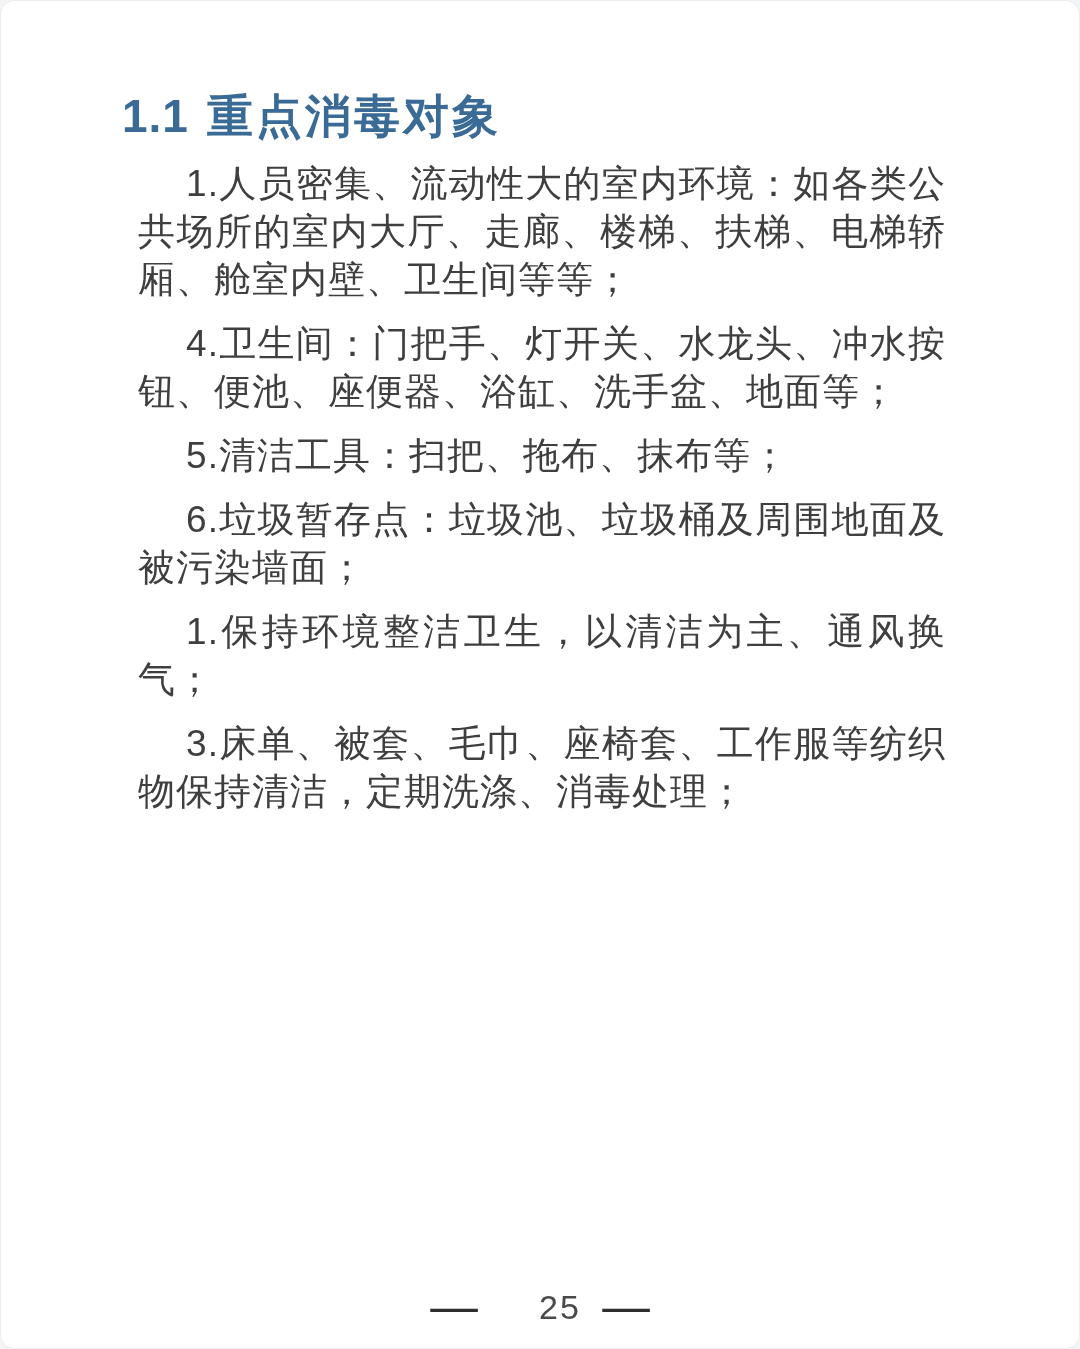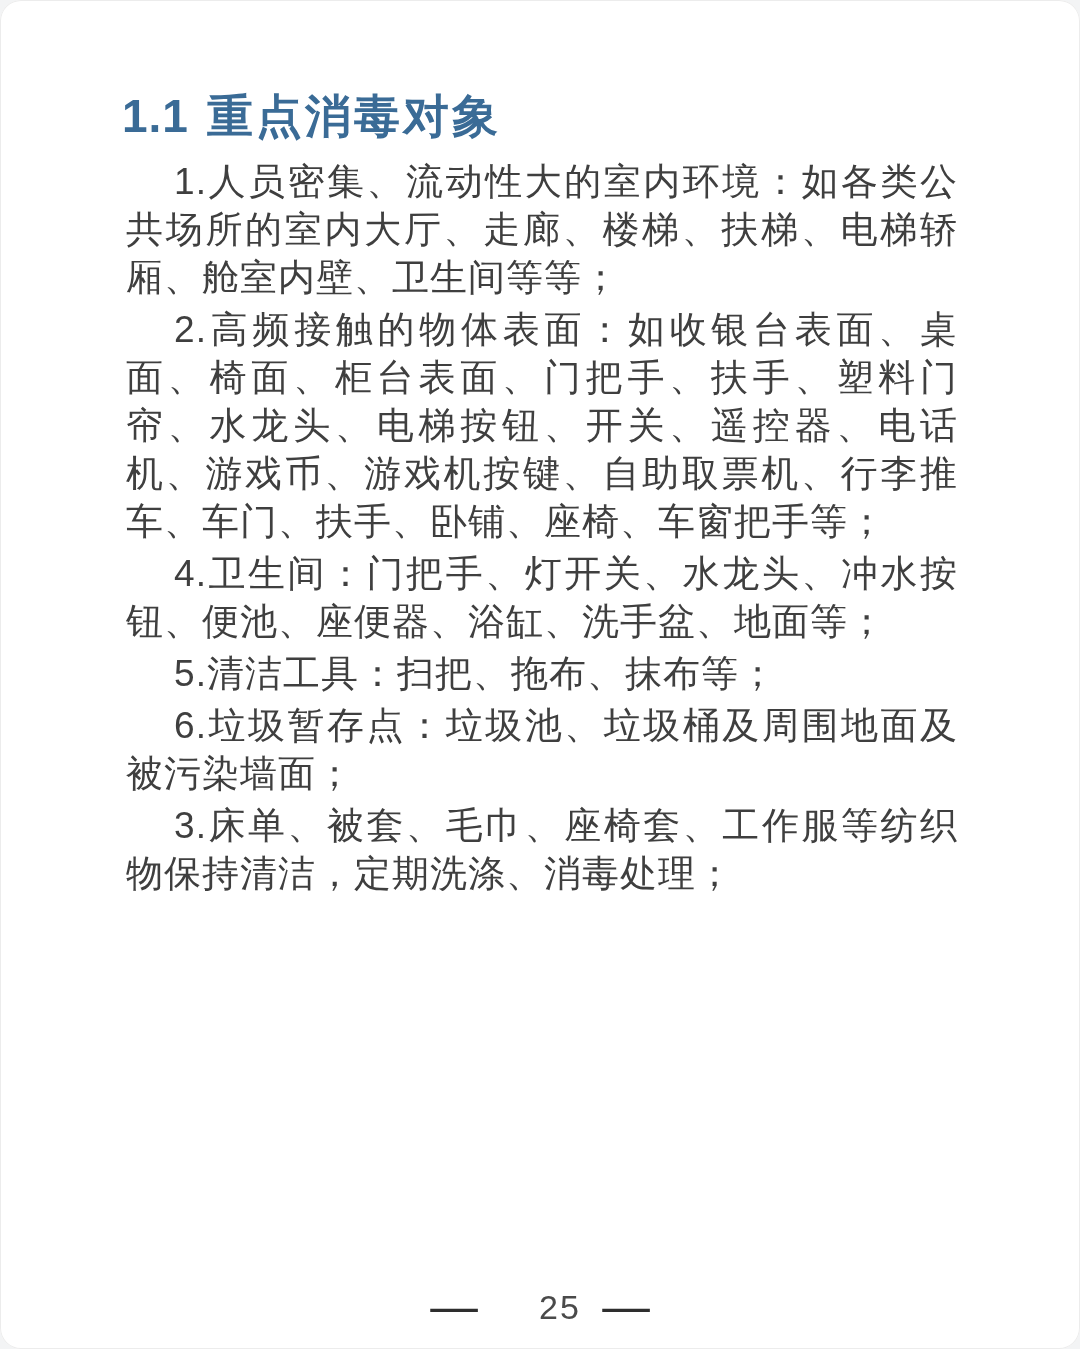--- a/index.html
+++ b/index.html
@@ -6,21 +6,21 @@
     margin: 0;
     padding: 0;
     background: #f3f4f5;
   }
   .page {
     position: relative;
     width: 1080px;
     height: 1349px;
     margin: 0 auto;
     background: #ffffff;
-    border-radius: 21px;
+    border-radius: 14px;
     box-shadow: inset 0 0 0 1px #ececec;
     box-sizing: border-box;
     padding: 88px 118px 0 122px;
     overflow: hidden;
     font-family: "Liberation Sans", "DejaVu Sans", sans-serif;
   }
   .section-heading {
     margin: 0 0 14px 0;
     color: #3a6b96;
     font-size: 46px;
@@ -31,21 +31,21 @@
   }
   .section-heading .heading-number {
     margin-right: 18px;
     letter-spacing: 1px;
   }
   .section-heading + .section-heading,
   .body-paragraph + .section-heading {
     margin-top: 20px;
   }
   .body-paragraph {
-    margin: 4px;
+    margin: 16px;
     color: #3f3f3f;
     font-size: 37px;
     font-weight: 400;
     line-height: 48px;
     letter-spacing: 1px;
     text-align: justify;
     text-indent: 1.3em;
   }
   .page-footer {
     position: absolute;
@@ -74,26 +74,26 @@
 </head>
 <body>
 
 <div class="page">
 
   <h1 class="section-heading">
     <span class="heading-number">1.1</span><span class="heading-title">重点消毒对象</span>
   </h1>
 
   <p class="body-paragraph">1.人员密集、流动性大的室内环境：如各类公共场所的室内大厅、走廊、楼梯、扶梯、电梯轿厢、舱室内壁、卫生间等等；</p>
-  <p class="body-paragraph">2.高频接触的物体表面：如收银台表面、桌面、椅面、柜台表面、门把手、扶手、塑料门帘、水龙头、电梯按钮、开关、遥控器、电话机、游戏币、游戏机按键、自助取票机、行李推车、车门、扶手、卧铺、座椅、车窗把手等；</p>
   <p class="body-paragraph">4.卫生间：门把手、灯开关、水龙头、冲水按钮、便池、座便器、浴缸、洗手盆、地面等；</p>
   <p class="body-paragraph">5.清洁工具：扫把、拖布、抹布等；</p>
   <p class="body-paragraph">6.垃圾暂存点：垃圾池、垃圾桶及周围地面及被污染墙面；</p>
 
 
+  <p class="body-paragraph">1.保持环境整洁卫生，以清洁为主、通风换气；</p>
   <p class="body-paragraph">3.床单、被套、毛巾、座椅套、工作服等纺织物保持清洁，定期洗涤、消毒处理；</p>
 
   <div class="page-footer">
     <span class="footer-dash">—</span>
     <span class="page-number">25</span>
     <span class="footer-dash">—</span>
   </div>
 
 </div>
 

